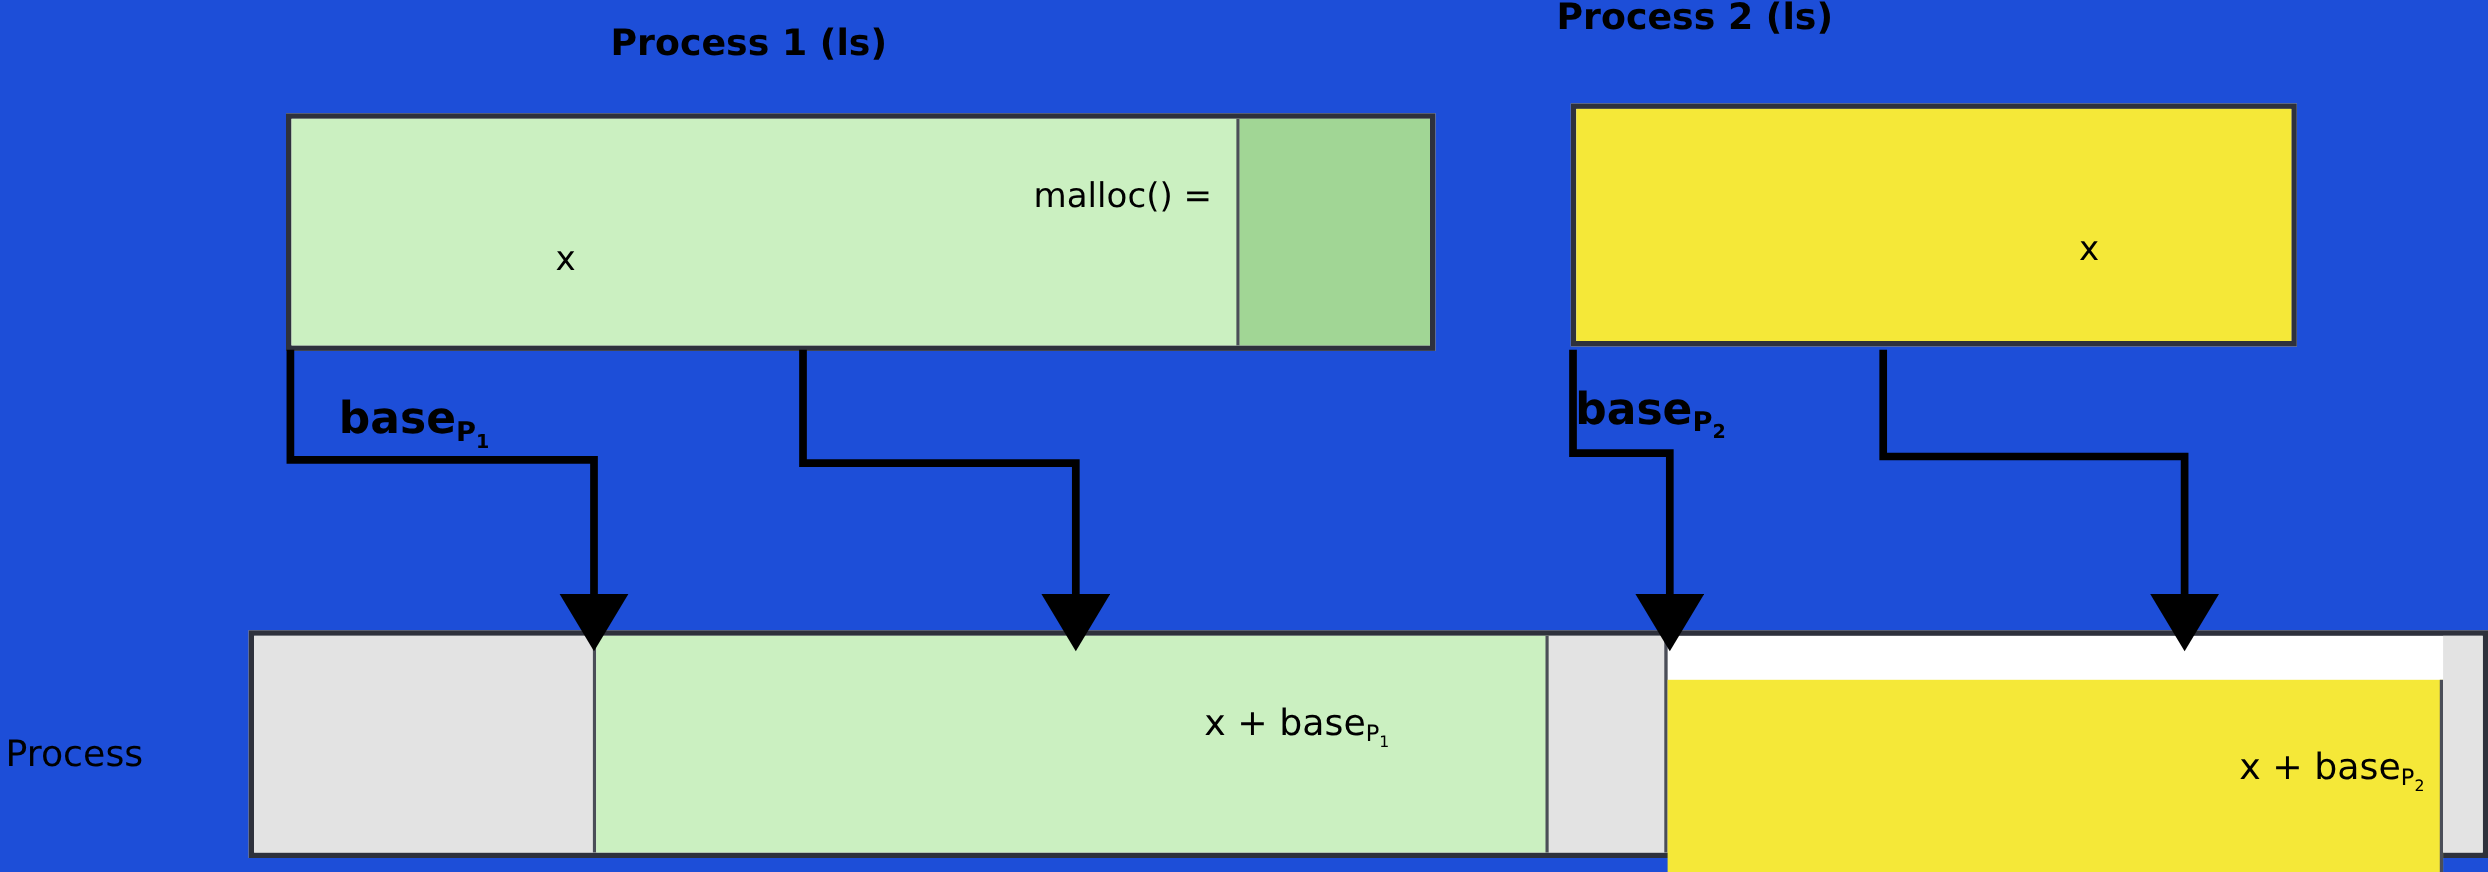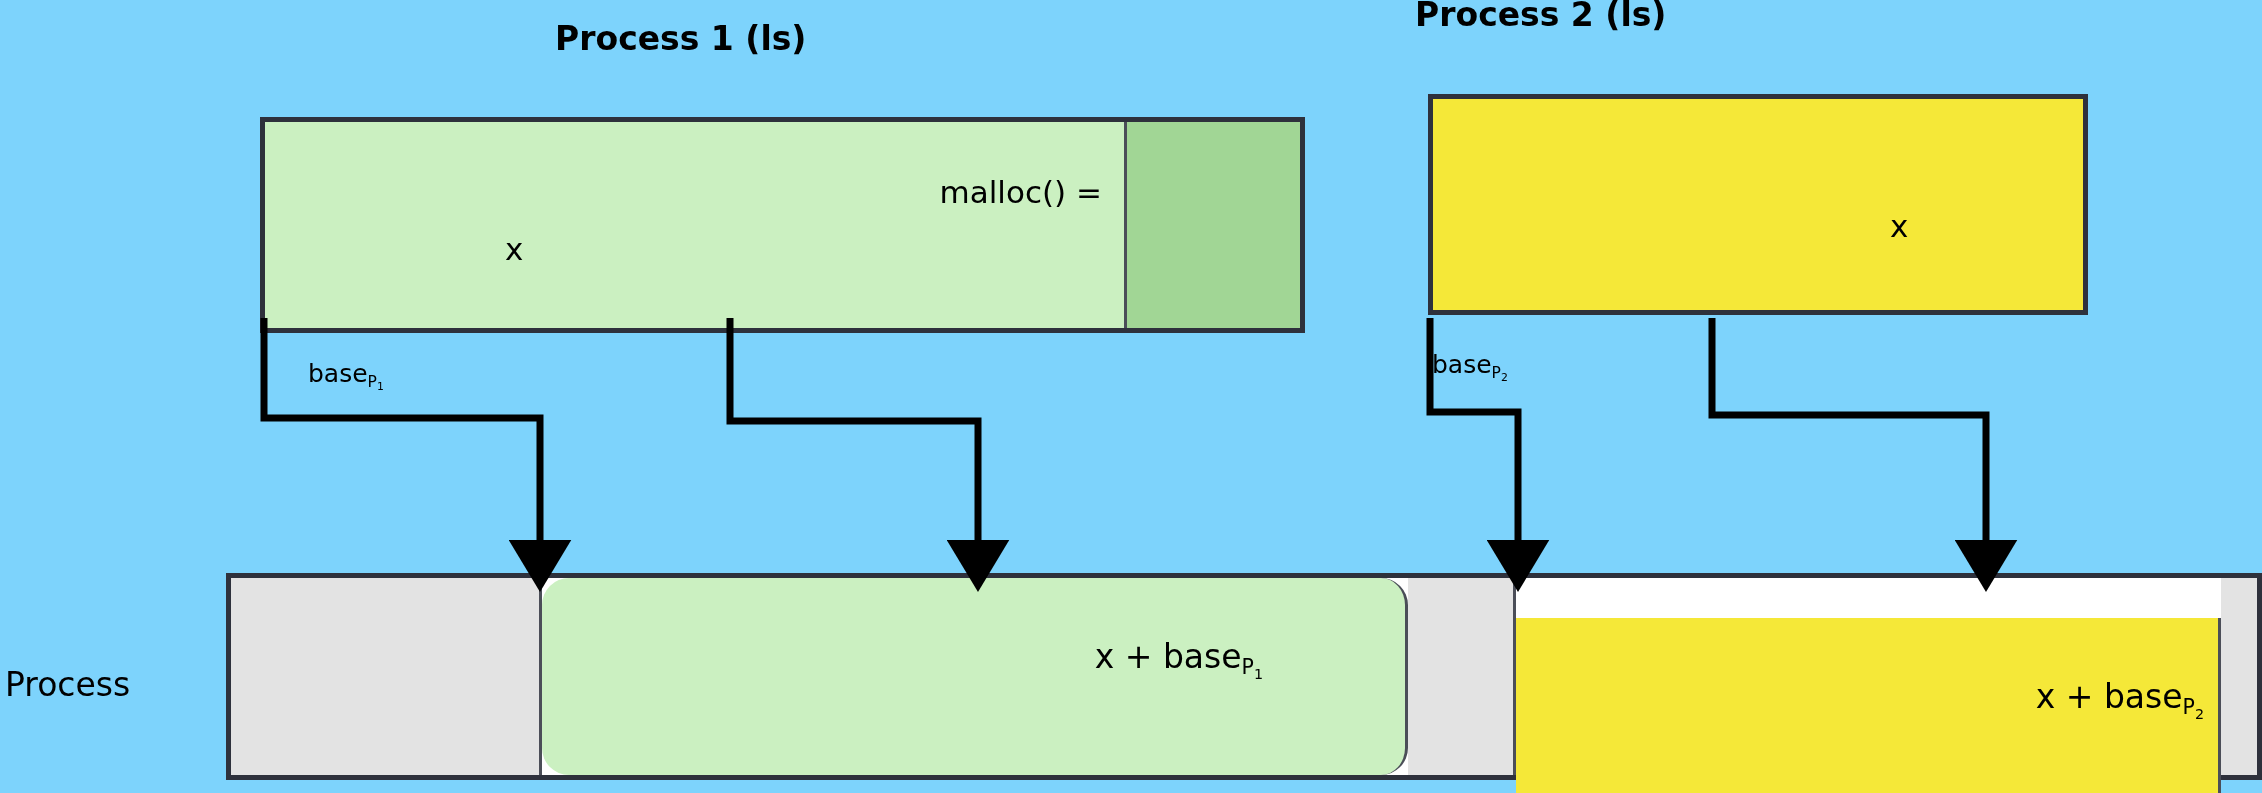--- a/index.html
+++ b/index.html
@@ -7,40 +7,40 @@
     padding: 0;
     background: #ffffff;
   }
   body {
     font-family: "DejaVu Sans", "Liberation Sans", sans-serif;
   }
   #canvas {
     position: relative;
     width: 2262px;
     height: 793px;
-    background: #7dd3fc;
+    background: #1d4ed8;
     overflow: hidden;
   }
   .lbl {
     position: absolute;
     color: #000000;
     white-space: nowrap;
     line-height: 1;
   }
   .title {
     font-size: 33px;
     font-weight: 700;
   }
   .memlabel {
     font-size: 33px;
     font-weight: 400;
   }
   .baselabel {
-    font-size: 25px;
-    font-weight: 400;
+    font-size: 40px;
+    font-weight: 700;
   }
   .celltext {
     font-size: 31px;
     font-weight: 400;
   }
   .celltext-bold {
     font-size: 33px;
     font-weight: 400;
   }
   sub {
@@ -80,21 +80,21 @@
 </style>
 </head>
 <body>
 
 <div id="canvas">
 
   <div class="lbl title" style="left:555px; top:22px;">Process 1 (ls)</div>
 
   <div class="lbl title" style="left:1415px; top:-2px;">Process 2 (ls)</div>
 
-  <div class="barframe" style="left:260px; top:117px; width:1045px; height:216px;">
+  <div class="barframe" style="left:260px; top:103px; width:1045px; height:216px;">
     <div class="seg" style="left:0; width:862px; background:#cbf0c1;">
       <div class="lbl celltext" style="right:22px; top:55px;">malloc() =</div>
       <div class="lbl celltext" style="left:240px; top:112px;">x</div>
     </div>
     <div class="seg last" style="left:862px; width:173px; background:#a1d695;"></div>
   </div>
 
   <div class="barframe" style="left:1428px; top:94px; width:660px; height:221px;">
     <div class="seg last" style="left:0; width:650px; background:#f5e838;">
       <div class="lbl celltext" style="left:457px; top:112px;">x</div>
@@ -106,21 +106,21 @@
   </div>
 
   <div class="lbl baselabel" style="left:1432px; top:352px;">
     <span>base</span><sub><span>P</span><sub><span>2</span></sub></sub>
   </div>
 
   <div class="lbl memlabel" style="left:5px; top:668px;">Process</div>
 
   <div class="barframe" style="left:226px; top:573px; width:2036px; height:207px;">
     <div class="seg" style="left:0; width:311px; background:#e3e3e3;"></div>
-    <div class="seg" style="left:311px; width:866px; background:#cbf0c1;border-radius:27px;">
+    <div class="seg" style="left:311px; width:866px; background:#cbf0c1;">
       <div class="lbl celltext-bold" style="right:142px; top:62px;">
         <span>x + base</span><sub><span>P</span><sub><span>1</span></sub></sub>
       </div>
     </div>
     <div class="seg" style="left:1177px; width:108px; background:#e3e3e3;"></div>
     <div class="seg" style="left:1285px; width:705px; background:#f5e838;margin-top:40px;">
       <div class="lbl celltext-bold" style="right:14px; top:62px;">
         <span>x + base</span><sub><span>P</span><sub><span>2</span></sub></sub>
       </div>
     </div>

